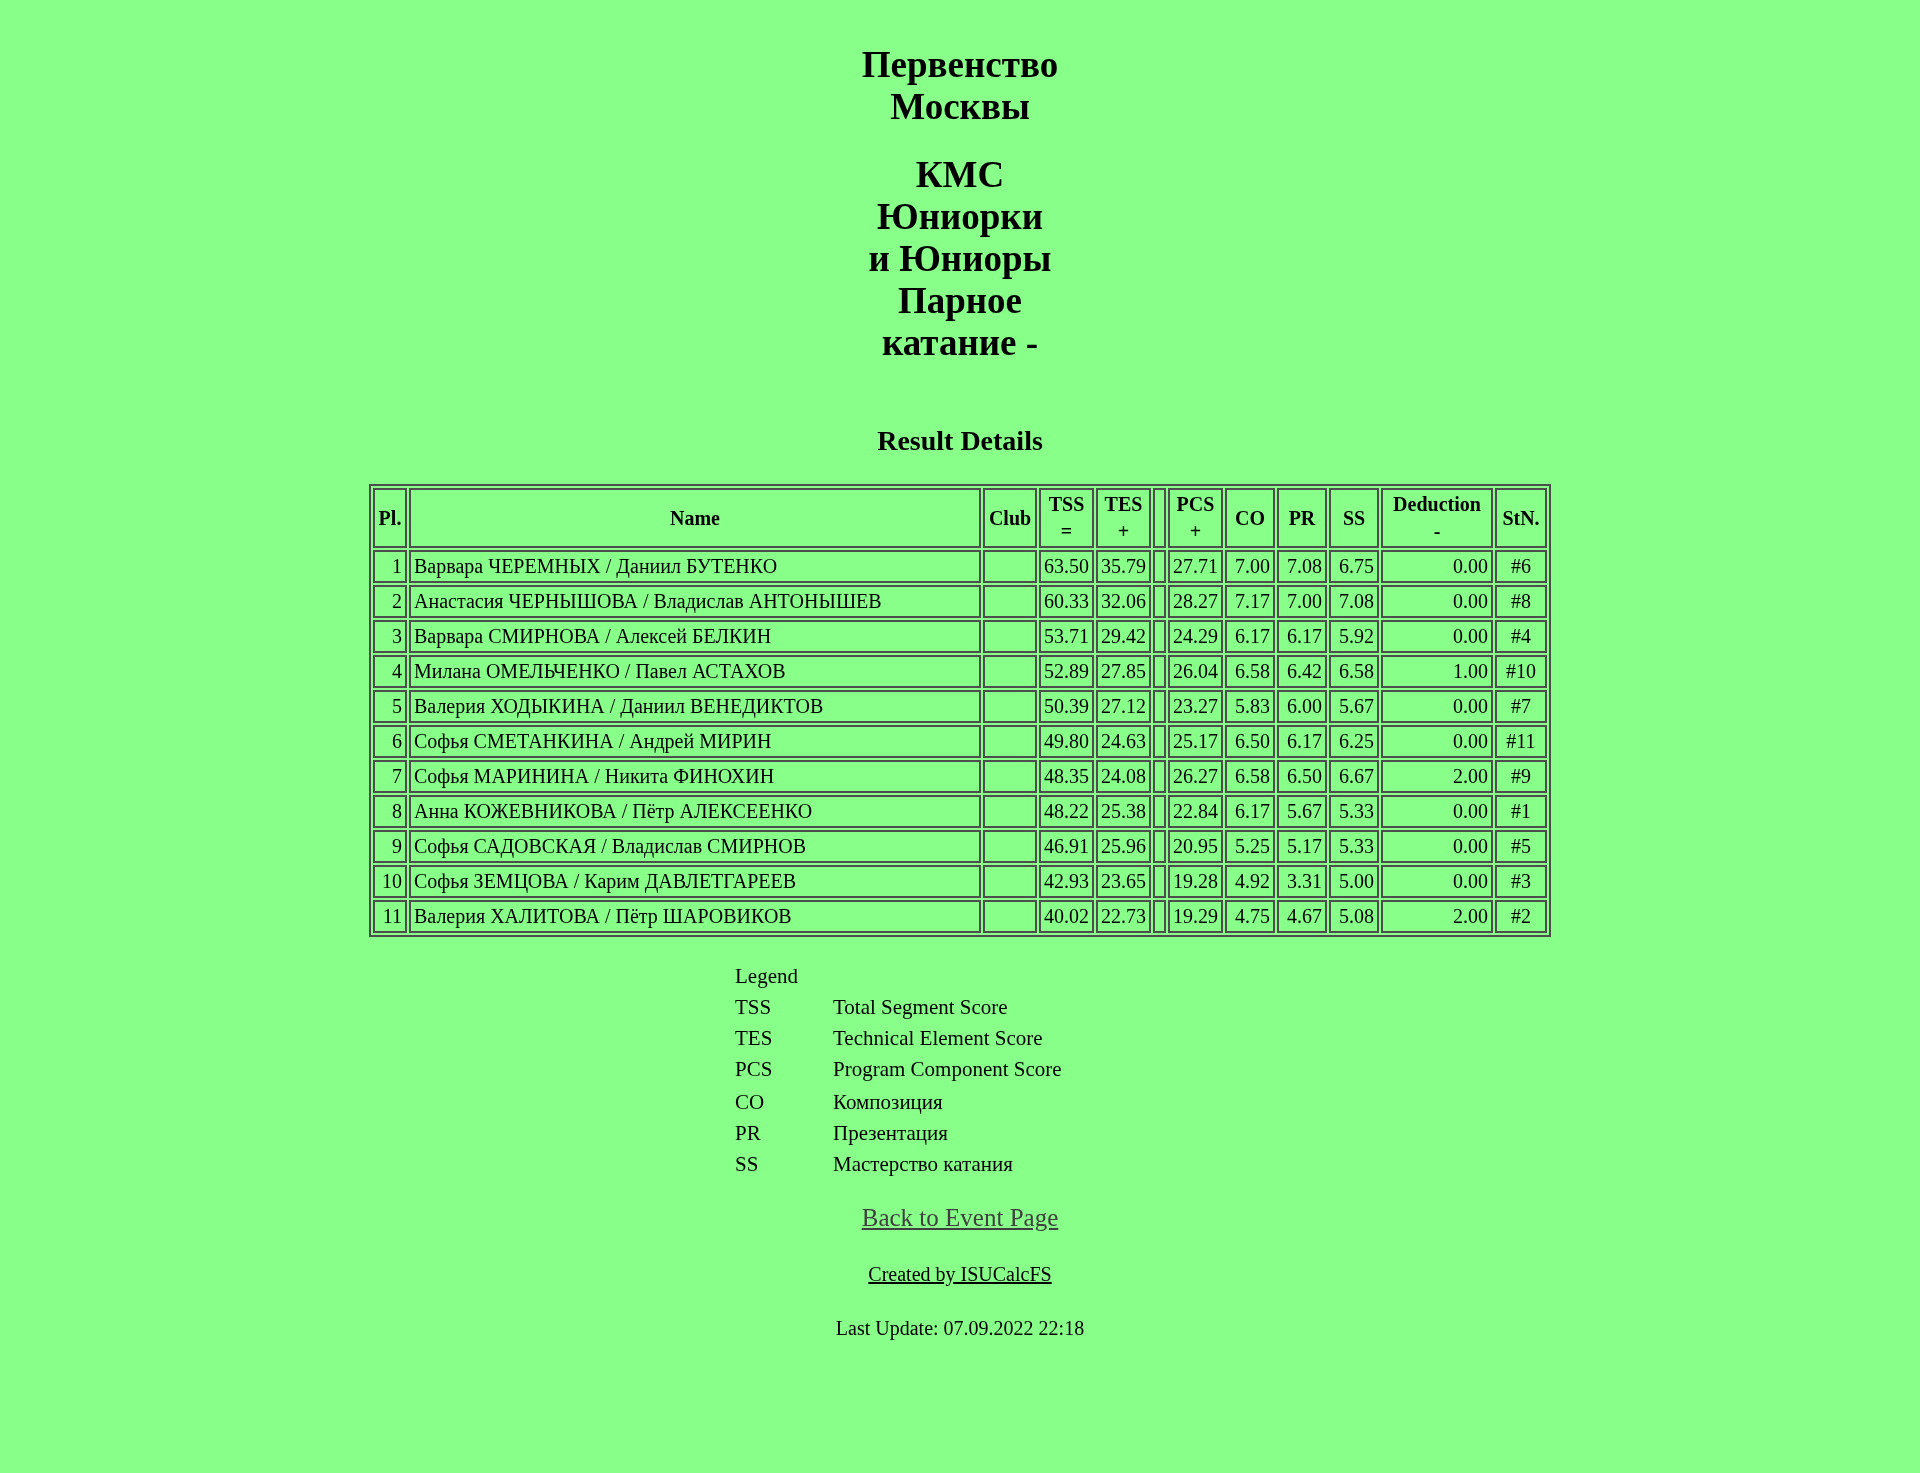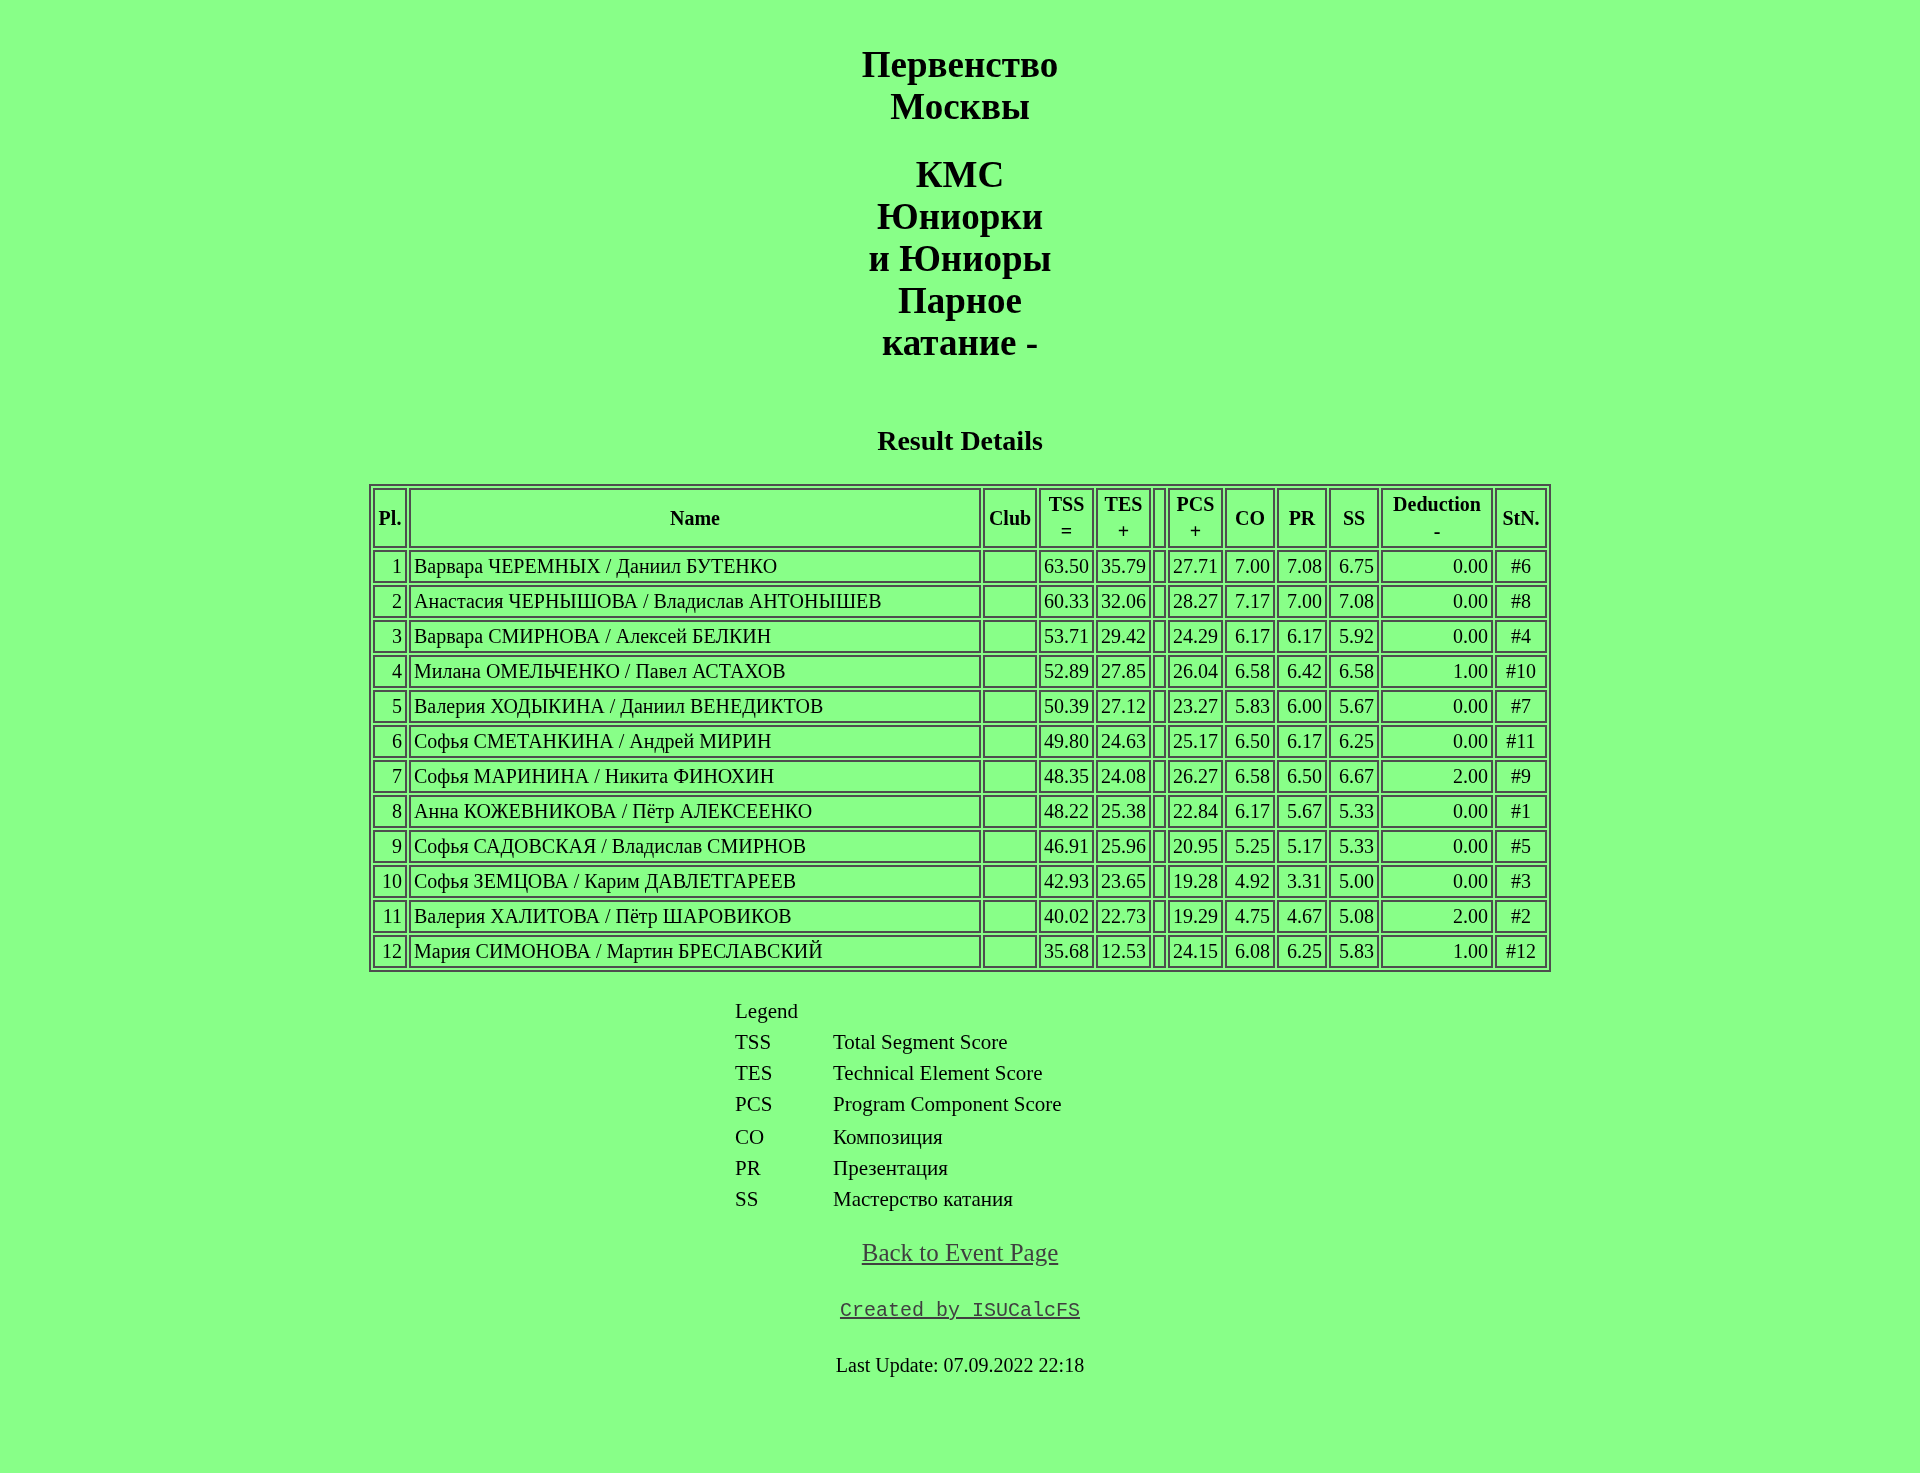--- a/index.html
+++ b/index.html
@@ -55,21 +55,21 @@
   .legend-wrap { margin: 26px 0 0 735px; }
   table.legend { border-collapse: collapse; font-size: 21px; }
   .legend td { padding: 0 0 5px 0; line-height: 26px; vertical-align: top; }
   .legend td.lg-term { width: 98px; }
   .legend tr.group2 td { padding-top: 2px; }
 
   
   .back-row { margin: 20px 0 0 0; text-align: center; font-size: 25px; line-height: 32px; }
   a.back-link { color: #404040; text-decoration: underline; }
   .created-row { margin: 28px 0 0 0; text-align: center; font-size: 20px; line-height: 24px; }
-  a.created-link { color: #404040; text-decoration: underline; font-family: Liberation Mono, monospace; }
+  a.created-link { color: #000000; text-decoration: underline; }
   .last-update-row { margin: 28px 0 0 0; text-align: center; font-size: 20px; line-height: 28px; }
 </style>
 </head>
 <body>
 
 <div class="title-block event-title">
   <div>Первенство</div>
   <div>Москвы</div>
 </div>
 
@@ -260,34 +260,20 @@
         <td class="c-num">40.02</td>
         <td class="c-num">22.73</td>
         <td class="c-sp"></td>
         <td class="c-num">19.29</td>
         <td class="c-num">4.75</td>
         <td class="c-num">4.67</td>
         <td class="c-num">5.08</td>
         <td class="c-ded">2.00</td>
         <td class="c-stn">#2</td>
       </tr>
-      <tr>
-        <td class="c-pl">12</td>
-        <td class="c-name">Мария СИМОНОВА / Мартин БРЕСЛАВСКИЙ</td>
-        <td class="c-club"></td>
-        <td class="c-num">35.68</td>
-        <td class="c-num">12.53</td>
-        <td class="c-sp"></td>
-        <td class="c-num">24.15</td>
-        <td class="c-num">6.08</td>
-        <td class="c-num">6.25</td>
-        <td class="c-num">5.83</td>
-        <td class="c-ded">1.00</td>
-        <td class="c-stn">#12</td>
-      </tr>
     </tbody>
 </table>
 
 <div class="legend-wrap">
   <table class="legend">
     <tbody>
       <tr>
         <td class="lg-term">Legend</td>
         <td></td>
       </tr>

